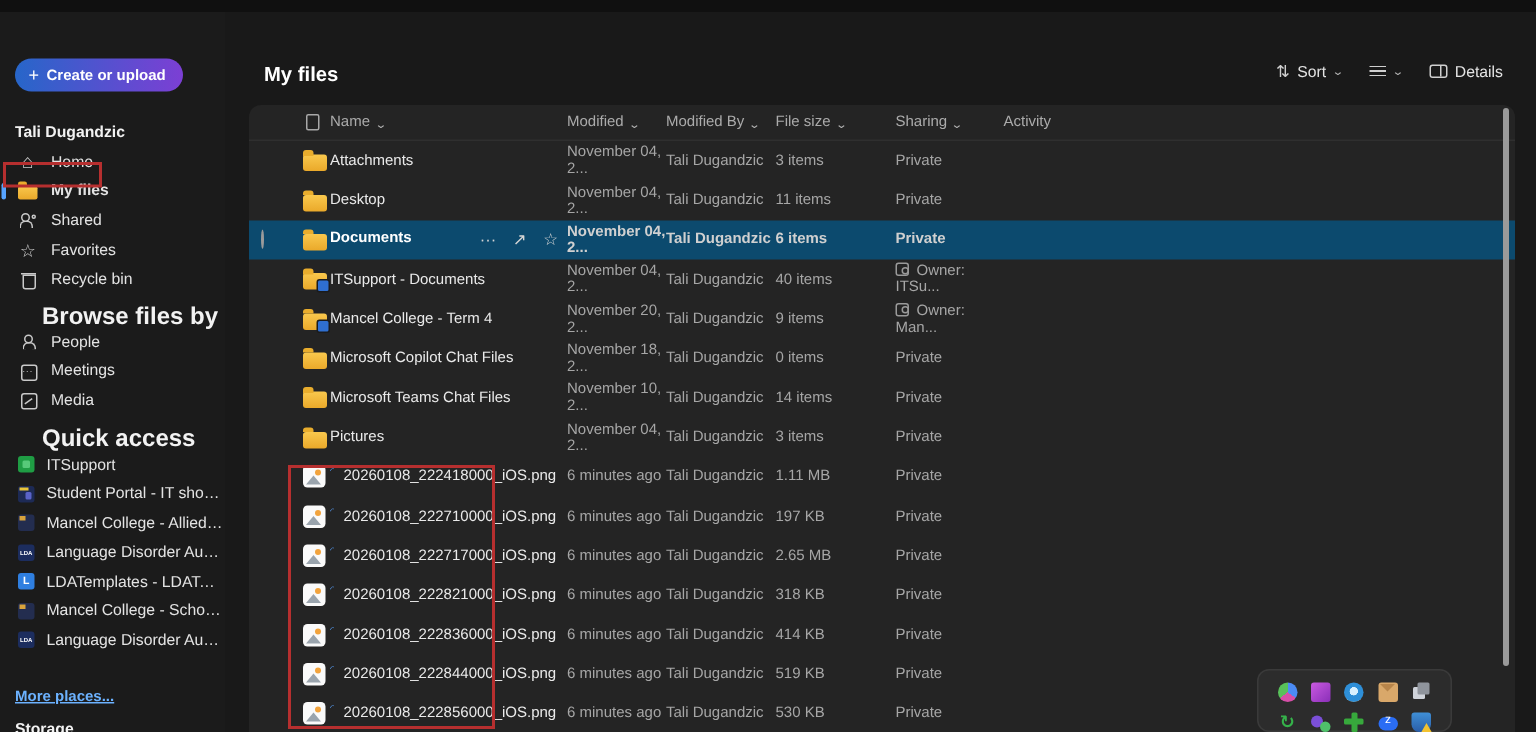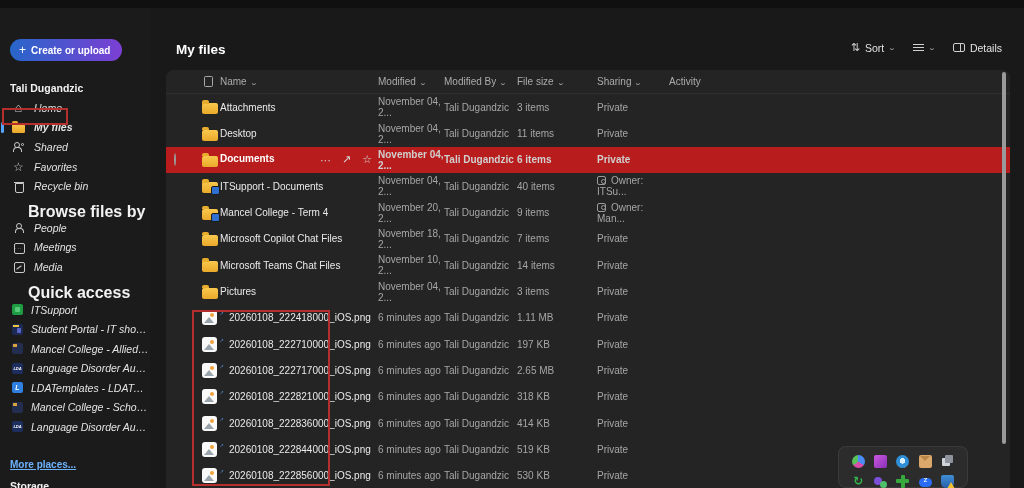--- a/index.html
+++ b/index.html
@@ -8,21 +8,21 @@
   .topstrip { position:absolute; left:0; top:0; width:1024px; height:8px; background:#101010; }
 
   
   .sidebar { position:absolute; left:0; top:8px; width:150px; bottom:0; background:#1b1b1b; }
   .create-btn { position:absolute; left:10px; top:31px; height:22px; padding:0 12px 0 9px;
     display:inline-flex; align-items:center; gap:5px; border:none; cursor:pointer;
     background:linear-gradient(90deg,#2766c9,#7c3fd4); border-radius:12px;
     color:#fff; font-size:10px; font-weight:700; font-family:inherit; }
   .create-btn .plus { font-size:12px; font-weight:400; }
   .user-name { position:absolute; left:10px; top:74px; font-size:10.5px; font-weight:700; color:#f2f2f2; }
-  .navlist { position:absolute; left:0; width:150px;font-style:italic; }
+  .navlist { position:absolute; left:0; width:150px; }
   #nav-list { top:90px; }
   #browse-list { top:210px; }
   .sb-item { position:relative; height:19.6px; display:flex; align-items:center; gap:9px;
     padding-left:12px; font-size:10.5px; color:#e3e3e3; cursor:pointer; }
   .sb-item.sel { font-weight:700; }
   .sb-item.sel .selpill { position:absolute; left:1px; top:4px; width:3px; height:11px;
     border-radius:2px; background:#57a4ff; }
   .sec-title { position:absolute; left:10px; font-size:16px; font-weight:700; color:#f2f2f2;padding-left:18px; }
   #quick-list { top:292px; }
   .q-item { height:19.5px; display:flex; align-items:center; gap:8px; padding-left:12px;
@@ -87,21 +87,21 @@
 
   .table-panel { position:absolute; left:166px; top:70px; width:844px; bottom:0;
     background:#242424; border-radius:8px 8px 0 0; }
   .grid-row { display:grid; grid-template-columns:30px 24px 158px 66px 73px 80px 72px auto;
     align-items:center; }
   .thead { height:24px; font-size:10px; color:#ababab; border-bottom:1px solid rgba(255,255,255,0.05); }
   .th { display:flex; align-items:flex-end; gap:4px; cursor:pointer; }
   .doc-glyph { width:9px; height:11px; border:1px solid #a8a8a8; border-radius:1.5px; margin-left:8px; }
   .trow { height:26.35px; font-size:10px; color:#a6a6a6; cursor:pointer; }
   .trow .name { color:#eaeaea; font-size:10px; display:flex; align-items:flex-start; gap:2px; overflow:hidden; white-space:nowrap; }
-  .trow.sel { background:#b91c1c; color:#d8d8d8; }
+  .trow.sel { background:#0c4a6e; color:#d8d8d8; }
   .trow.sel .name, .trow.sel .cell { font-weight:700; color:#fff; }
   .trow.sel .cell2 { font-weight:700; color:#d0d0d0; }
   .cellicon { display:flex; justify-content:flex-start; padding-left:6px; }
   .circ { width:13px; height:13px; border:1.5px solid #9b9b9b; border-radius:50%; margin-left:8px; cursor:pointer; }
   .rowacts { margin-left:auto; display:flex; align-items:center; gap:11px; padding-right:6px;
     color:#d5d5d5; font-size:11px; font-weight:400; }
   .rowacts .a { cursor:pointer; }
   .newmark { display:inline-block; font-size:7px; color:#5aa2ff; transform:rotate(-45deg) translateY(-4px); width:7px; }
   .folder { width:16px; height:11px; background:linear-gradient(#f9c84d,#eaa92a); border-radius:2px;
     position:relative; margin-top:3px; }
@@ -368,21 +368,21 @@
       <div class="grid-row trow">
         <div></div>
         <div class="cellicon">
           <span class="folder"></span>
         </div>
         <div class="name">
           <span>Microsoft Copilot Chat Files</span>
         </div>
         <div class="cell2">November 18, 2...</div>
         <div class="cell2">Tali Dugandzic</div>
-        <div class="cell2">7 items</div>
+        <div class="cell2">0 items</div>
         <div class="cell2"><span>Private</span></div>
         <div></div>
       </div>
       <div class="grid-row trow">
         <div></div>
         <div class="cellicon">
           <span class="folder"></span>
         </div>
         <div class="name">
           <span>Microsoft Teams Chat Files</span>

